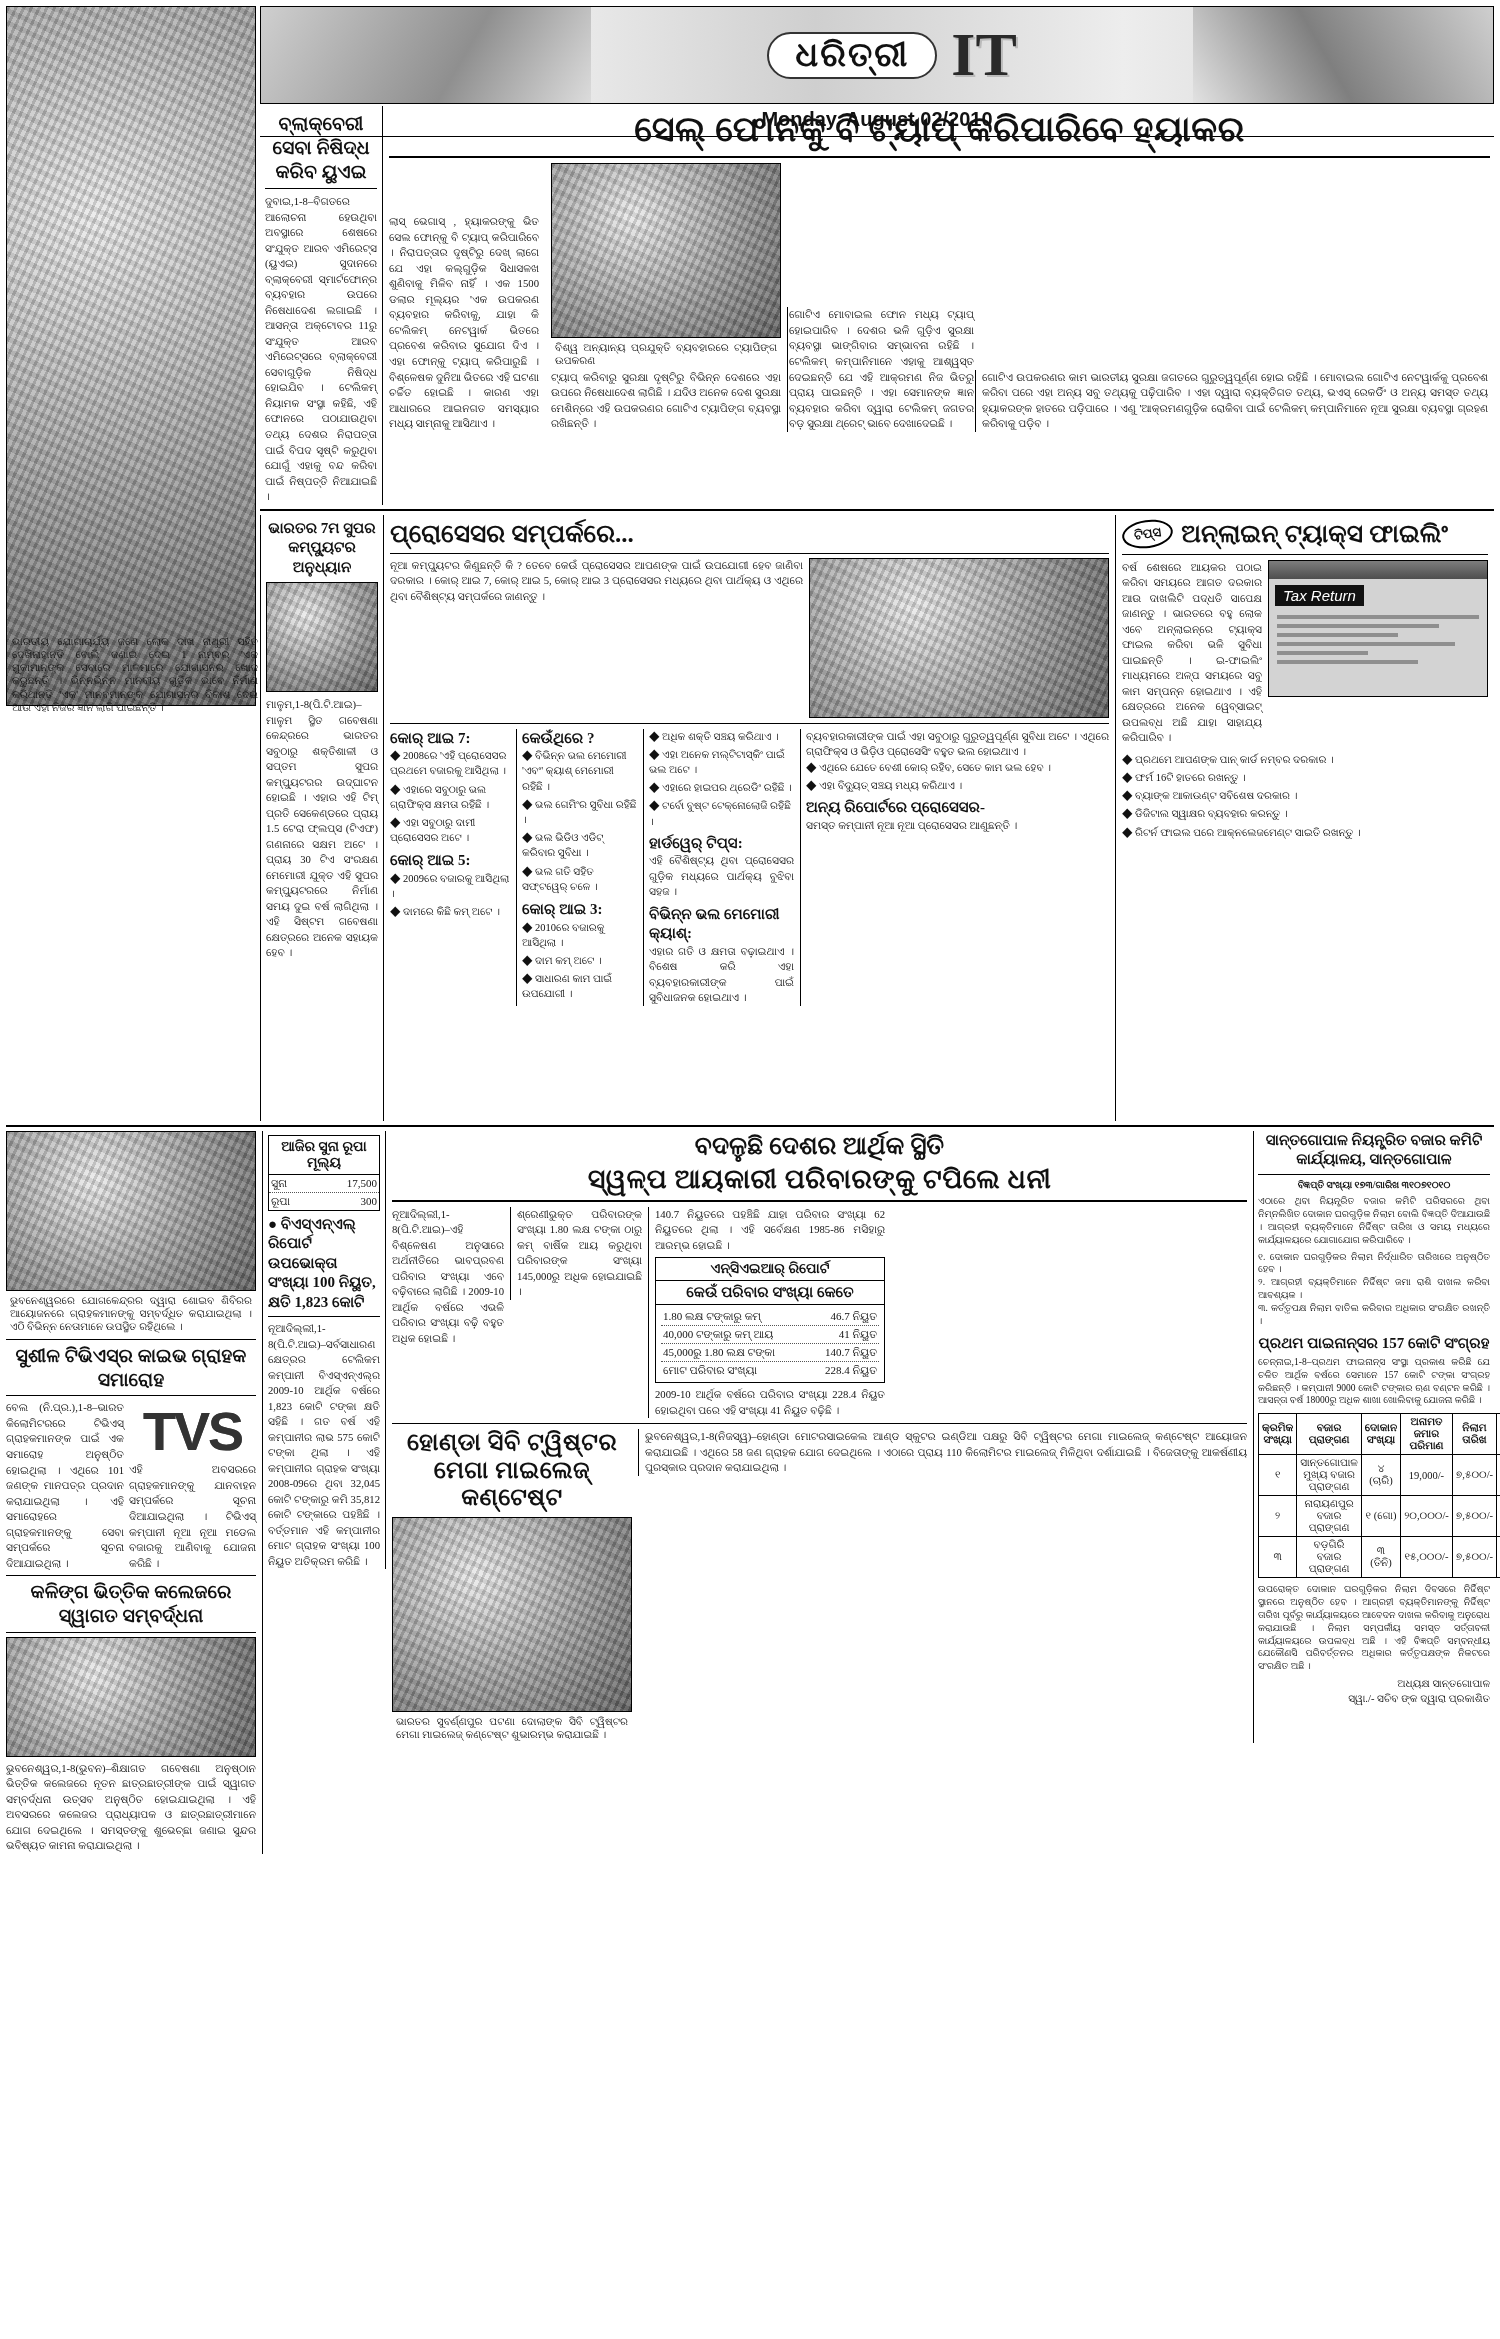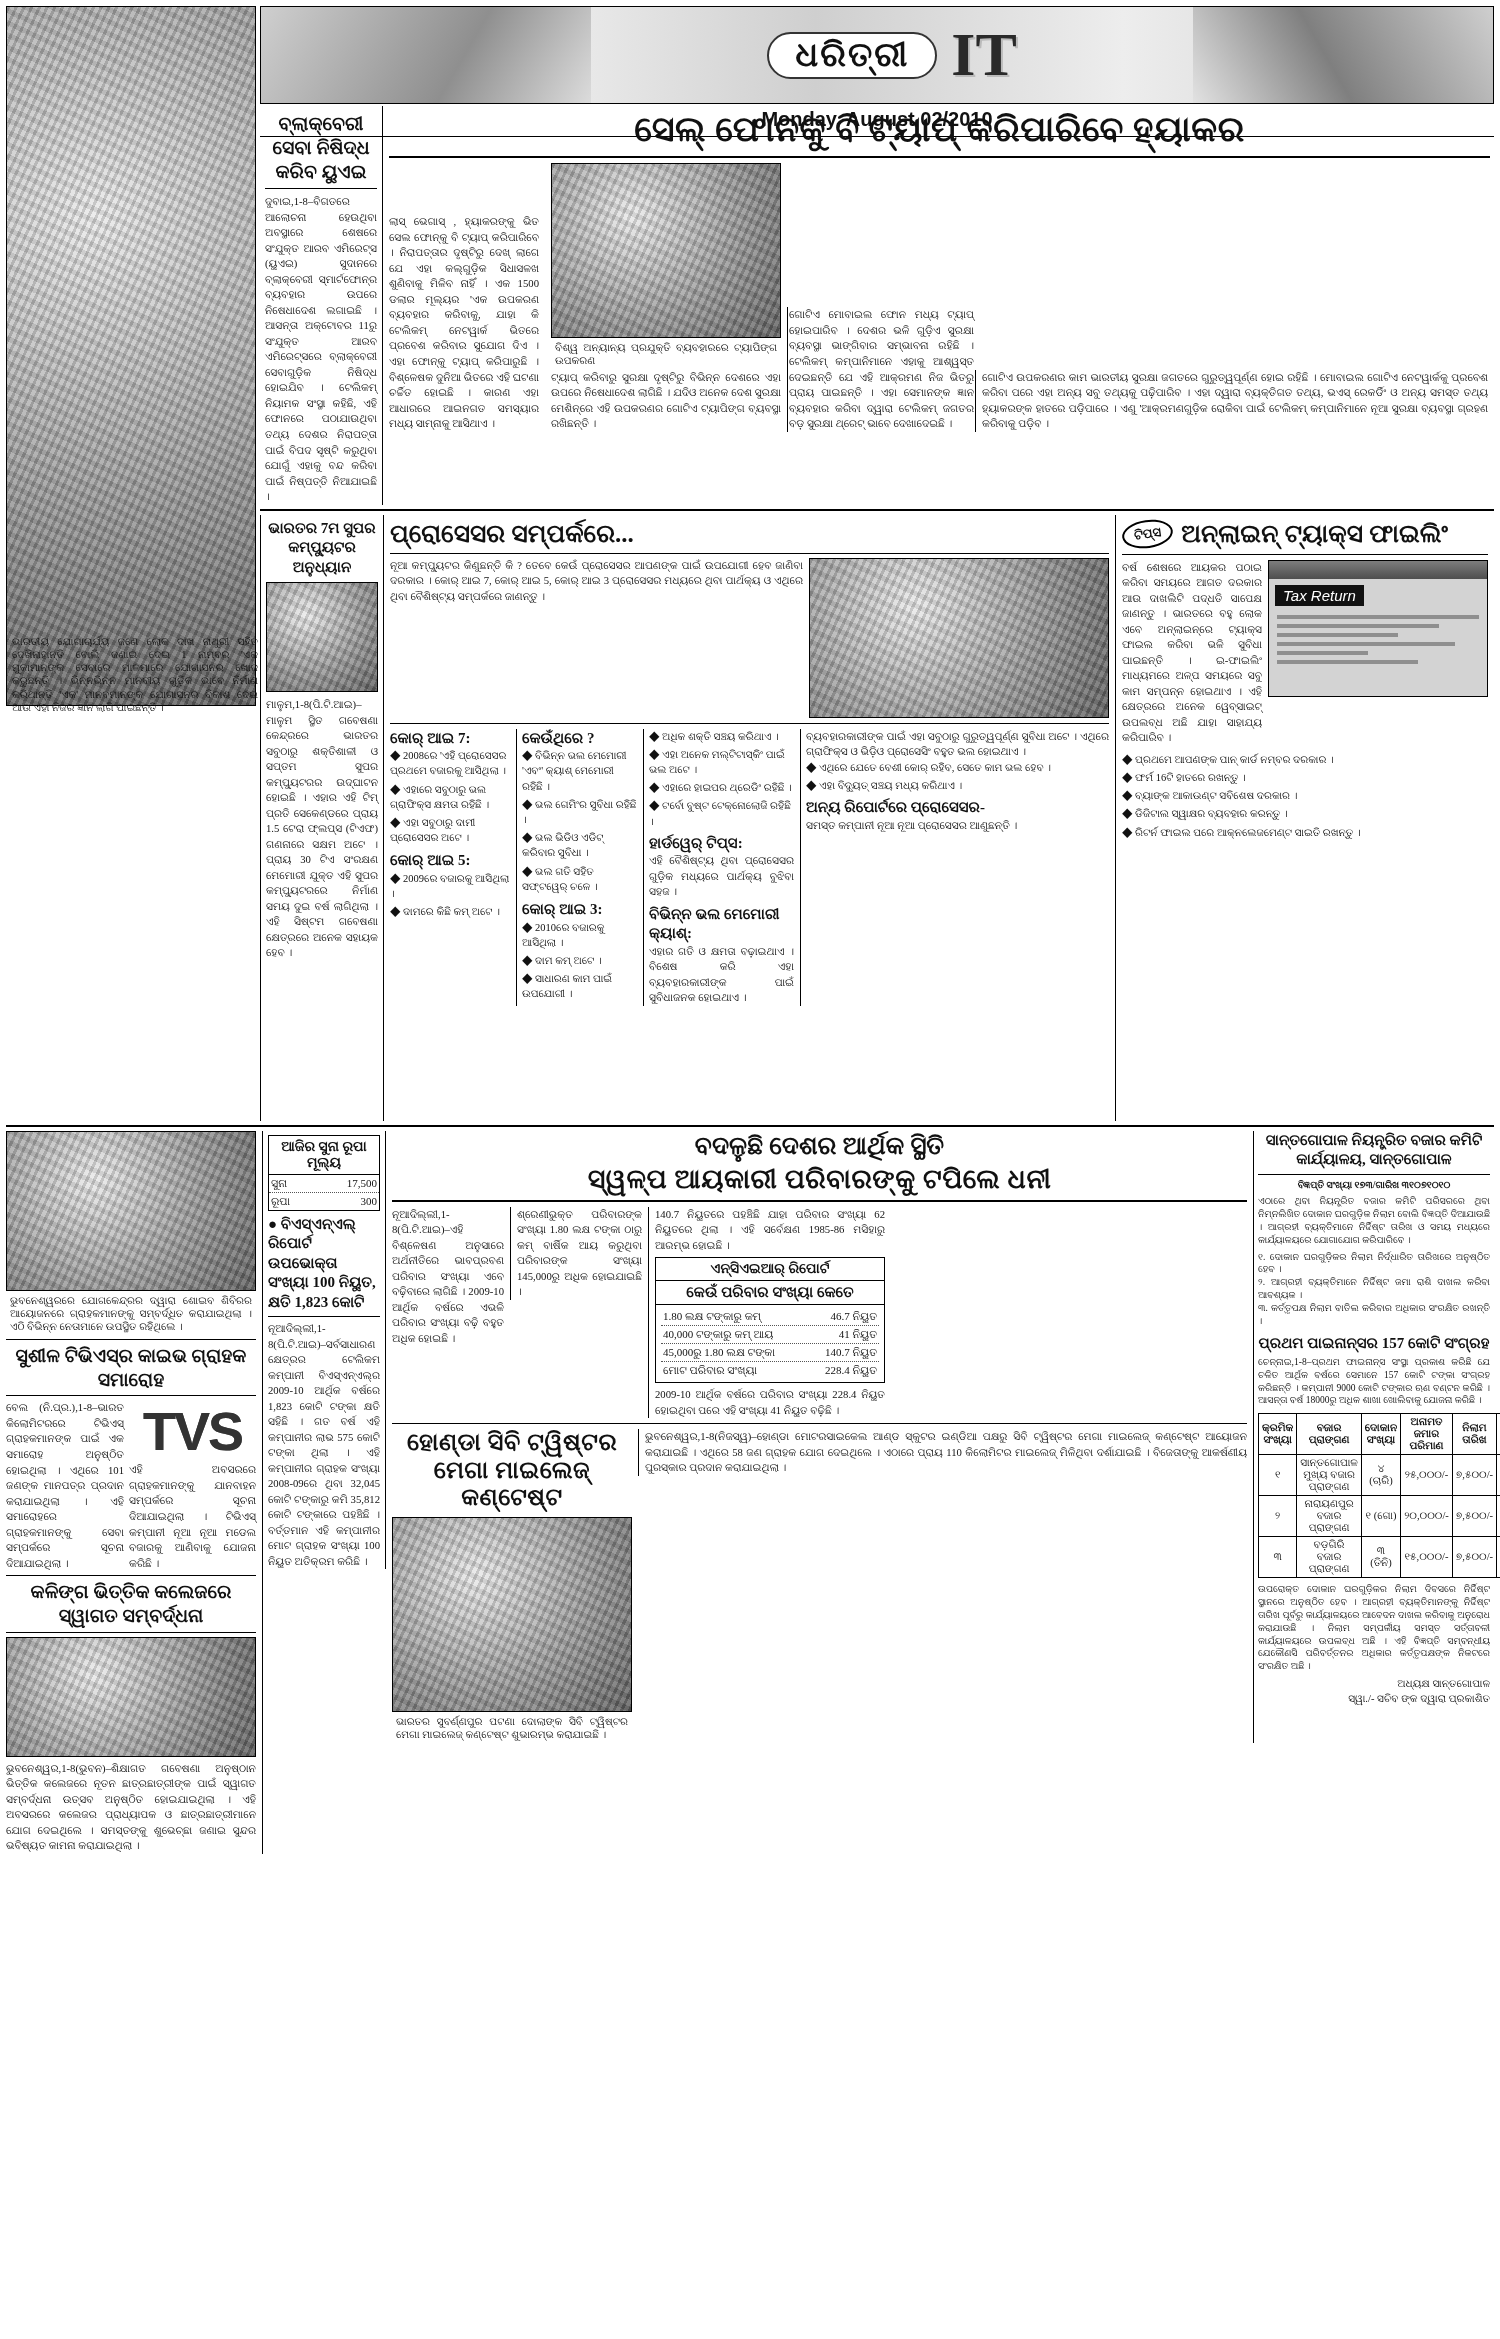--- a/index.html
+++ b/index.html
@@ -331,21 +331,21 @@
             <th>ଅନାମତ ଜମାର ପରିମାଣ</th>
             <th>ନିଲାମ ତାରିଖ</th>
             <th>ନିଲାମ ସମୟ</th>
           </tr>
         </thead>
         <tbody>
           <tr>
             <td>୧</td>
             <td>ସାନ୍ତଗୋପାଳ ମୁଖ୍ୟ ବଜାର ପ୍ରାଙ୍ଗଣ</td>
             <td>୪ (ଚାରି)</td>
-            <td>୨୫,୦୦୦/-</td>
+            <td>19,000/-</td>
             <td>୭,୫୦୦/-</td>
             <td>୧୦%</td>
           </tr>
           <tr>
             <td>୨</td>
             <td>ନାରାୟଣପୁର ବଜାର ପ୍ରାଙ୍ଗଣ</td>
             <td>୧ (ଗୋ)</td>
             <td>୨୦,୦୦୦/-</td>
             <td>୭,୫୦୦/-</td>
             <td>୧୦%</td>

